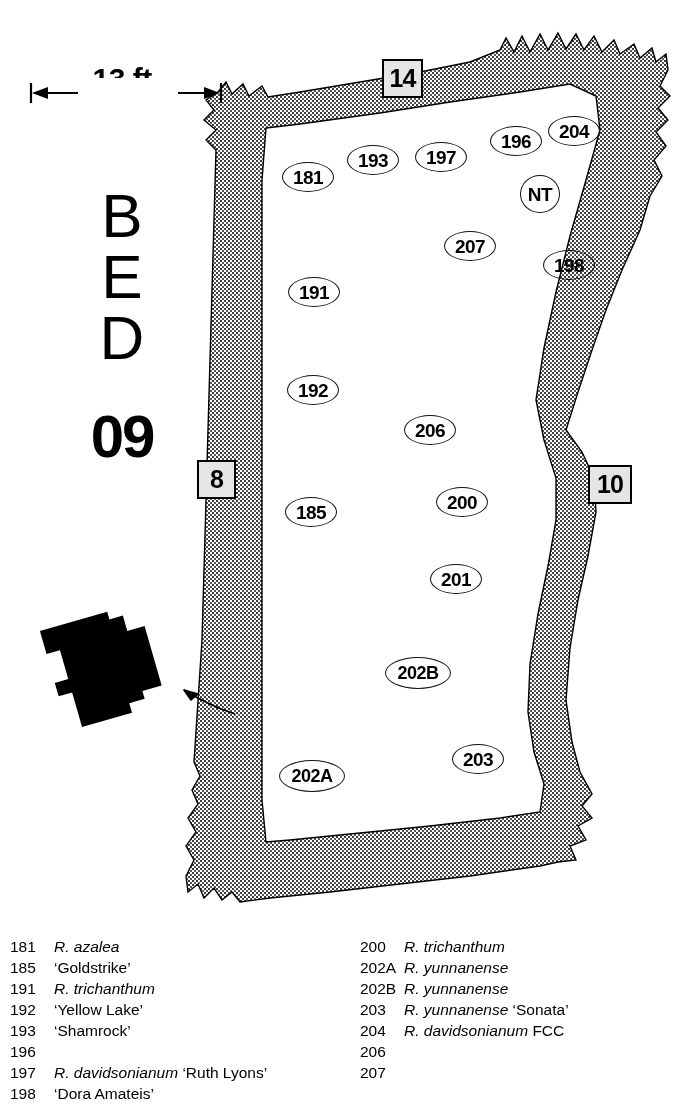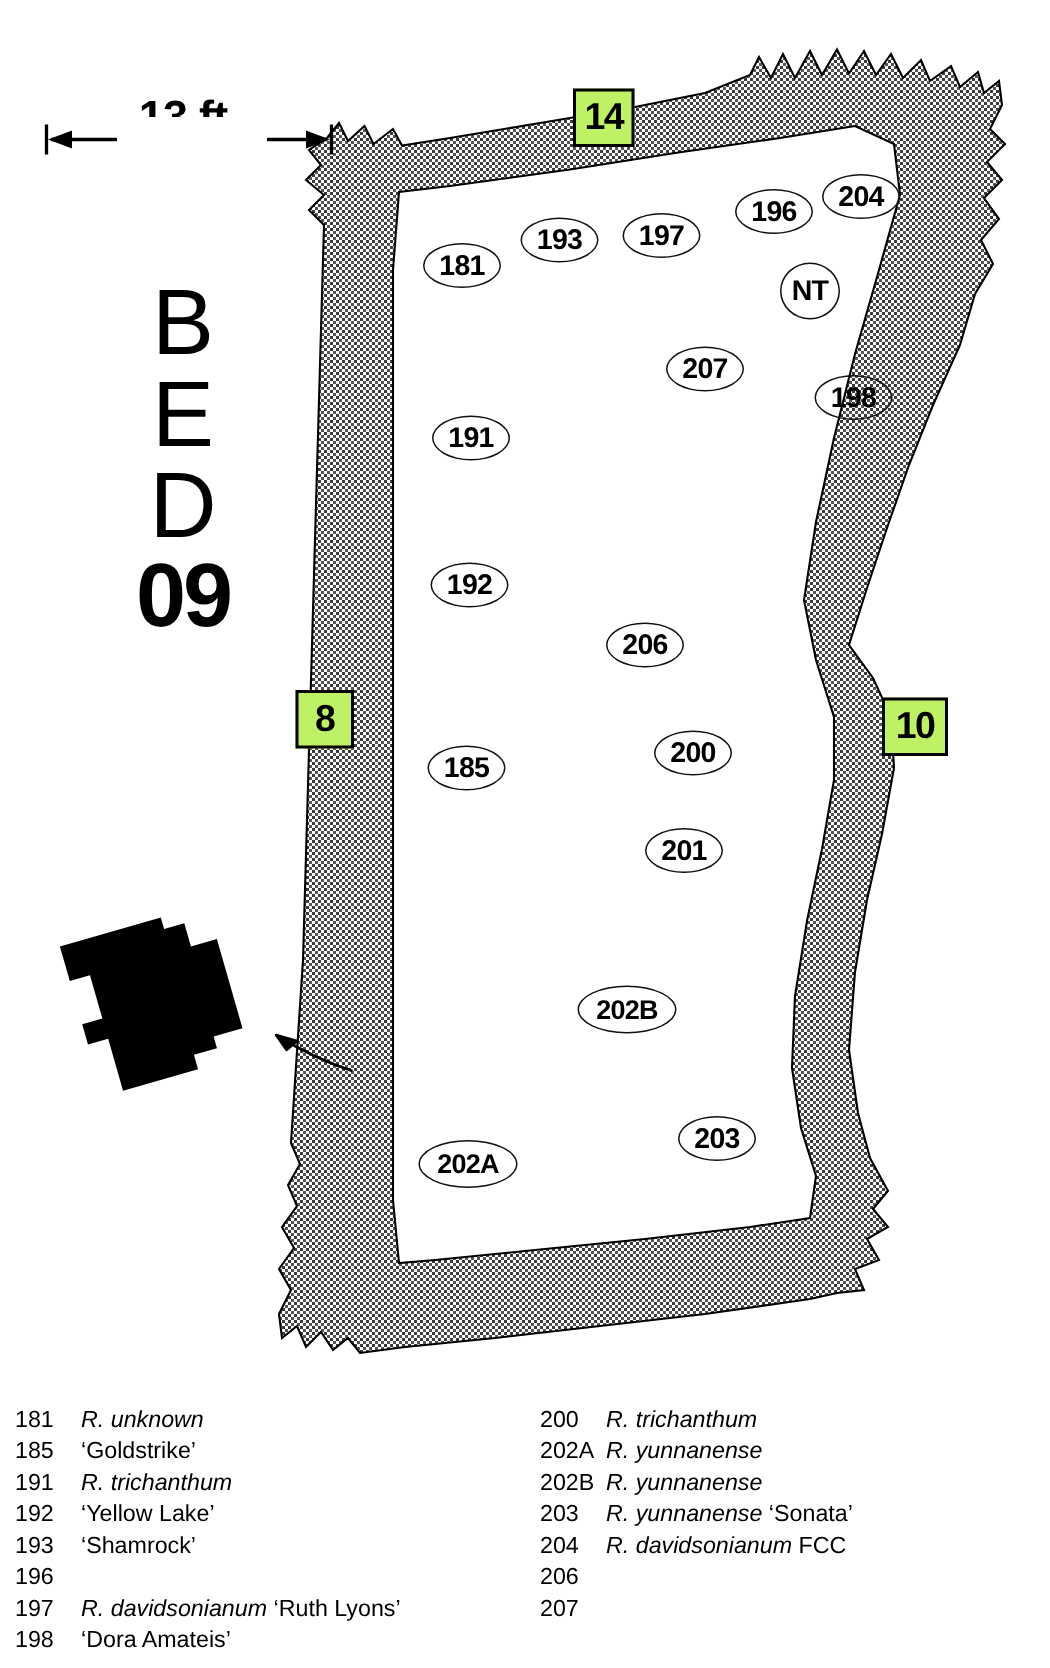--- a/index.html
+++ b/index.html
@@ -12,31 +12,31 @@
   
   .scale-wrap{position:absolute;left:26px;top:62px;width:200px;height:44px;}
   .scale-label{position:absolute;left:0;top:0;width:200px;text-align:center;
                font-size:30px;font-weight:bold;letter-spacing:-0.5px;
                font-family:"Liberation Sans",sans-serif;}
 
   
   .bed-label{position:absolute;left:62px;top:186px;width:120px;text-align:center;}
   .bed-label div{font-size:62px;line-height:0.98;font-weight:400;
                  font-family:"Liberation Sans",sans-serif;}
-  .bed-label .bedno{font-weight:bold;font-size:60px;letter-spacing:-2px;}
+  .bed-label .bedno{font-weight:bold;font-size:60px;letter-spacing:-2px;margin-top:40px;}
 
   
   .marker{position:absolute;display:flex;align-items:center;justify-content:center;
           border:1.7px solid #111;border-radius:50%;background:transparent;
           font-size:19px;font-weight:bold;letter-spacing:-0.5px;
           font-family:"Liberation Sans",sans-serif;line-height:1;}
 
   
   .pathbox{position:absolute;display:flex;align-items:center;justify-content:center;
-           border:2px solid #000;background:#bef264;
+           border:2px solid #000;background:#e5e5e5;
            font-size:25px;font-weight:bold;letter-spacing:-1px;
            font-family:"Liberation Sans",sans-serif;}
 
   
   #legend{position:absolute;left:0;top:938px;width:700px;height:174px;}
   .leg-col{position:absolute;top:0;}
   .leg-col.left{left:10px;}
   .leg-col.right{left:360px;}
   .leg-row{display:flex;align-items:baseline;height:21px;font-size:15.5px;
            font-family:"Liberation Sans",sans-serif;}
@@ -118,37 +118,37 @@
       <div class="marker" style="left: 490px; top: 126px; width: 50px; height: 28px;">196</div>
       <div class="marker" style="left: 548px; top: 116px; width: 50px; height: 28px;">204</div>
       <div class="marker" style="left: 520px; top: 175px; width: 38px; height: 36px;">NT</div>
       <div class="marker" style="left: 444px; top: 231px; width: 50px; height: 28px;">207</div>
       <div class="marker" style="left: 543px; top: 250px; width: 50px; height: 28px;">198</div>
       <div class="marker" style="left: 288px; top: 277px; width: 50px; height: 28px;">191</div>
       <div class="marker" style="left: 287px; top: 375px; width: 50px; height: 28px;">192</div>
       <div class="marker" style="left: 404px; top: 415px; width: 50px; height: 28px;">206</div>
       <div class="marker" style="left: 285px; top: 497px; width: 50px; height: 28px;">185</div>
       <div class="marker" style="left: 436px; top: 487px; width: 50px; height: 28px;">200</div>
-      <div class="marker" style="left: 430px; top: 552px; width: 50px; height: 28px;">201</div>
+      <div class="marker" style="left: 430px; top: 564px; width: 50px; height: 28px;">201</div>
       <div class="marker" style="left: 385px; top: 657px; width: 64px; height: 30px; font-size: 18px;">202B</div>
       <div class="marker" style="left: 452px; top: 744px; width: 50px; height: 28px;">203</div>
       <div class="marker" style="left: 279px; top: 760px; width: 64px; height: 30px; font-size: 18px;">202A</div>
     </div>
   <div id="paths-layer">
       <div class="pathbox" style="left: 382px; top: 59px; width: 37px; height: 35px;">14</div>
       <div class="pathbox" style="left: 197px; top: 460px; width: 35px; height: 35px;">8</div>
       <div class="pathbox" style="left: 588px; top: 465px; width: 40px; height: 35px;">10</div>
     </div>
 </div>
 
 <div id="legend">
   <div class="leg-col left" id="leg-left">
       <div class="leg-row">
         <span class="leg-num">181</span>
-        <span class="leg-name"><i>R. unknown</i></span>
+        <span class="leg-name"><i>R. azalea</i></span>
       </div>
       <div class="leg-row">
         <span class="leg-num">185</span>
         <span class="leg-name">‘Goldstrike’</span>
       </div>
       <div class="leg-row">
         <span class="leg-num">191</span>
         <span class="leg-name"><i>R. trichanthum</i></span>
       </div>
       <div class="leg-row">

